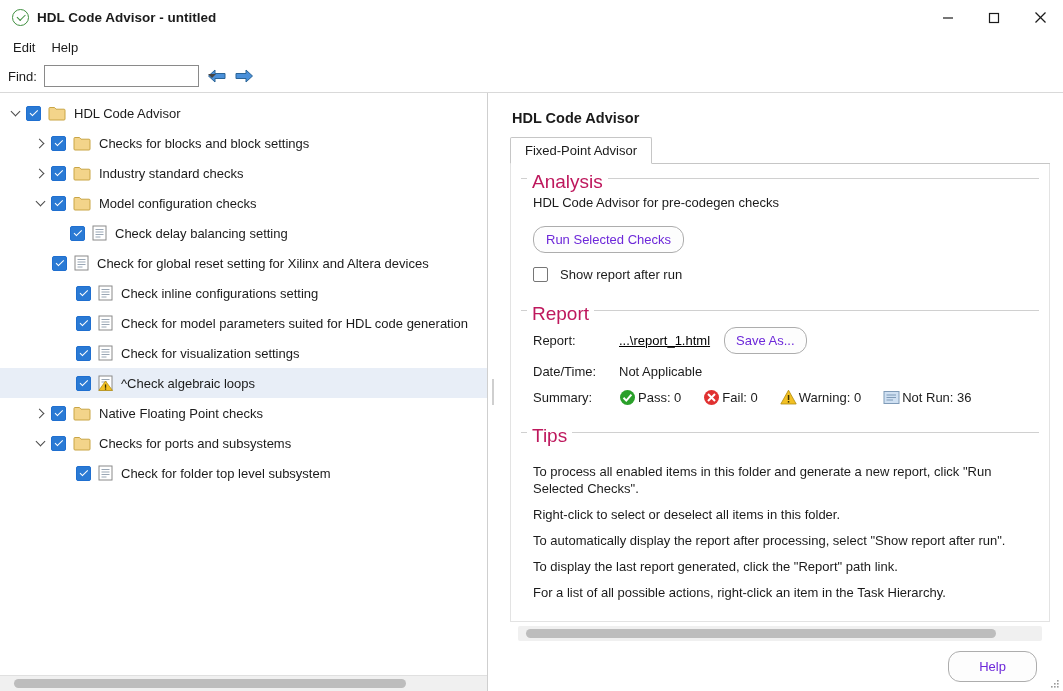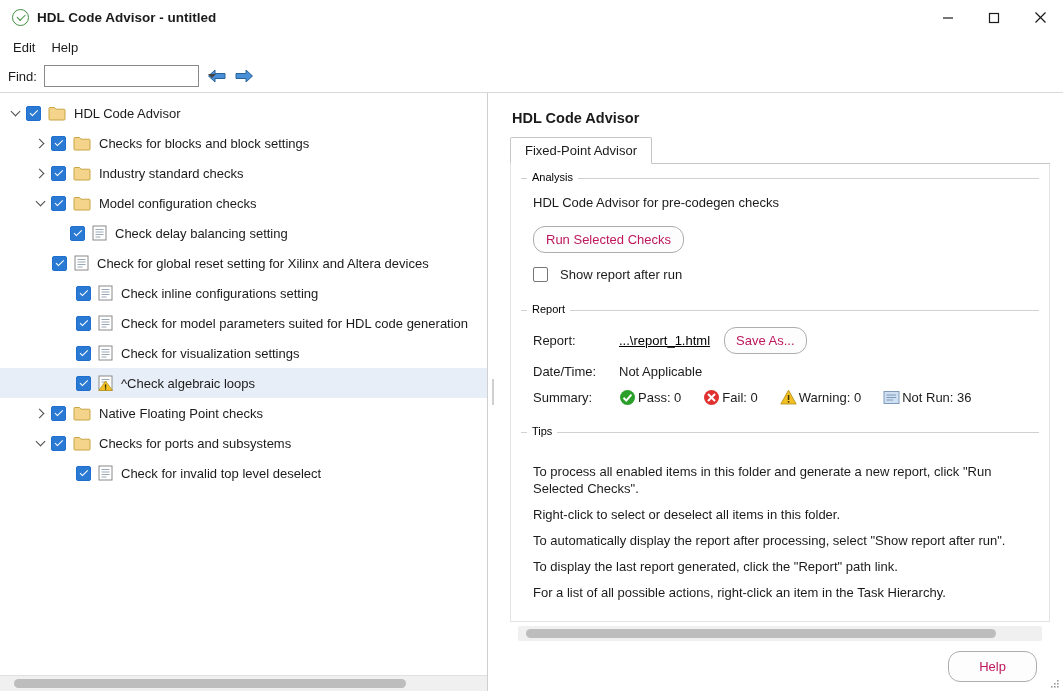--- a/index.html
+++ b/index.html
@@ -285,35 +285,35 @@
     border-top: 1px solid #d0d0d0;
     margin: 14px 8px 0 8px;
     padding: 0 8px 10px 8px;
   }
   .group > .group-title {
     position: absolute;
     top: -8px;
     left: 6px;
     background: #ffffff;
     padding: 0 5px;
-    font-size: 11px;
-    color: #000000;
+    font-size: 19px;
+    color: #be185d;
   }
   .group-body { padding-top: 12px; }
 
   .text-line { font-size: 13px; margin: 4px 0 0 4px; }
 
   .btn {
     border: 1px solid #adadad;
     background: #fdfdfd;
     padding: 5px 12px;
     font-size: 13px;
     font-family: "Liberation Sans", sans-serif;
     border-radius: 12px;
-    color: #be185d;
+    color: #6d28d9;
   }
   .run-btn { margin: 16px 0 0 4px; }
 
   .chk-row { display: flex; align-items: center; margin: 14px 0 4px 4px; gap: 12px; }
   .chk-box {
     width: 15px; height: 15px;
     border: 1px solid #767676;
     background: #ffffff;
     border-radius: 2px;
     flex: none;
@@ -575,21 +575,21 @@
           <div class="tree-row" style="padding-left: 54px;">
             <span class="twisty"></span>
             <span class="cbox"></span>
             <span class="doc-icon"><svg width="15" height="16" viewBox="0 0 15 16">
                 <rect x="1" y="1" width="13" height="14" fill="#ffffff" stroke="#8a8a8a" stroke-width="1"></rect>
                 <line x1="3.5" y1="4.5" x2="11.5" y2="4.5" stroke="#9aa7b5" stroke-width="1"></line>
                 <line x1="3.5" y1="7" x2="11.5" y2="7" stroke="#9aa7b5" stroke-width="1"></line>
                 <line x1="3.5" y1="9.5" x2="11.5" y2="9.5" stroke="#9aa7b5" stroke-width="1"></line>
                 <line x1="3.5" y1="12" x2="8.5" y2="12" stroke="#9aa7b5" stroke-width="1"></line>
               </svg></span>
-            <span class="row-label">Check for invalid top level deselect</span>
+            <span class="row-label">Check for folder top level subsystem</span>
           </div>
         </div>
       <div class="hscroll">
         <div class="thumb" style="left:14px; width:392px;"></div>
       </div>
     </div>
 
     <div class="splitter">
       <div class="grip"></div>
     </div>

